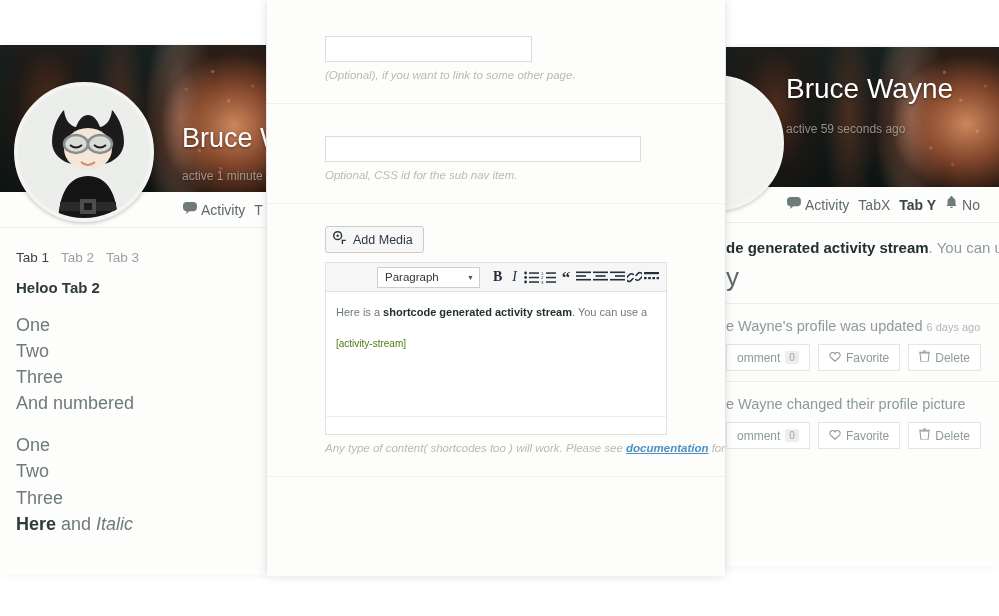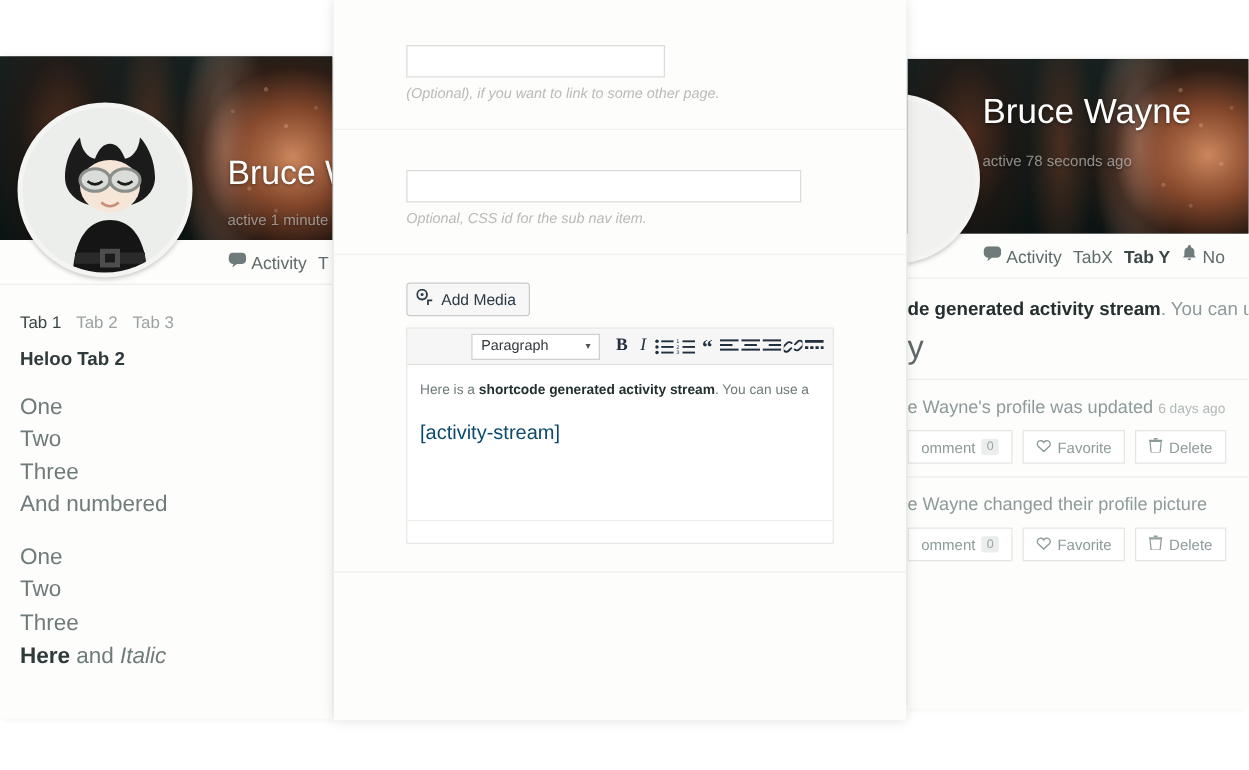--- a/index.html
+++ b/index.html
@@ -134,21 +134,21 @@
   }
   .tb-caret { font-size: 7px; color: #555; margin-left: 6px; }
   .tb-btn {
     width: 27px; height: 22px; display: inline-flex;
     align-items: center; justify-content: center; color: #222f3e;
   }
   .tb-btn svg { display: block; }
   .editor-body { padding: 12px 10px; height: 124px; background: #fff; }
   .ed-line1 { font-size: 11px; color: #6f7a7a; white-space: nowrap; line-height: 1.5; }
   .ed-line1 .strong { font-weight: 700; color: #24302f; }
-  .ed-line2 { font-size: 16px; color: #0c4a6e; margin-top: 17px; }
+  .ed-line2 { font-size: 10px; color: #4d7c0f; margin-top: 17px; }
   .editor-status { border-top: 1px solid #eceeec; height: 18px; background: #fff; }
 </style>
 </head>
 <body>
 
 <div id="stage">
 
   <div class="profile-panel" id="left-panel">
     <div class="cover">
       <div class="cover-img"></div>
@@ -208,21 +208,21 @@
         <li><b>Here</b><span> and </span><i>Italic</i></li>
       </ul>
     </div>
   </div>
 
   <div class="profile-panel" id="right-panel">
     <div class="cover">
       <div class="cover-img"></div>
       <div class="cover-speckle"></div>
       <div class="cover-name">Bruce Wayne</div>
-      <div class="cover-sub">active 78 seconds ago</div>
+      <div class="cover-sub">active 59 seconds ago</div>
     </div>
 
     <div class="avatar-ring"></div>
 
     <div class="navbar">
       <span class="nav-item">
         <span class="nav-ico">
           <svg width="15" height="13" viewBox="0 0 16 14">
               <path d="M5 0h7a4 4 0 0 1 4 4v2a4 4 0 0 1-4 4H8l-4 3 1-3a4 4 0 0 1-4-4V4a4 4 0 0 1 4-4z" fill="#6f7b7b"></path>
             </svg>
@@ -427,18 +427,21 @@
 
         <div class="editor-body">
           <div class="ed-line1">
             <span>Here is a </span><span class="strong">shortcode generated activity stream</span><span>. You can use a</span>
           </div>
           <div class="ed-line2">[activity-stream]</div>
         </div>
         <div class="editor-status"></div>
       </div>
 
+      <div class="wp-help">
+        <span>Any type of content( shortcodes too ) will work. Please see </span><a href="#">documentation</a><span> for</span>
+      </div>
     </div>
 
     <div class="cp-divider" style="margin-top:22px;"></div>
   </div>
 
 </div>
 
 </body></html>

